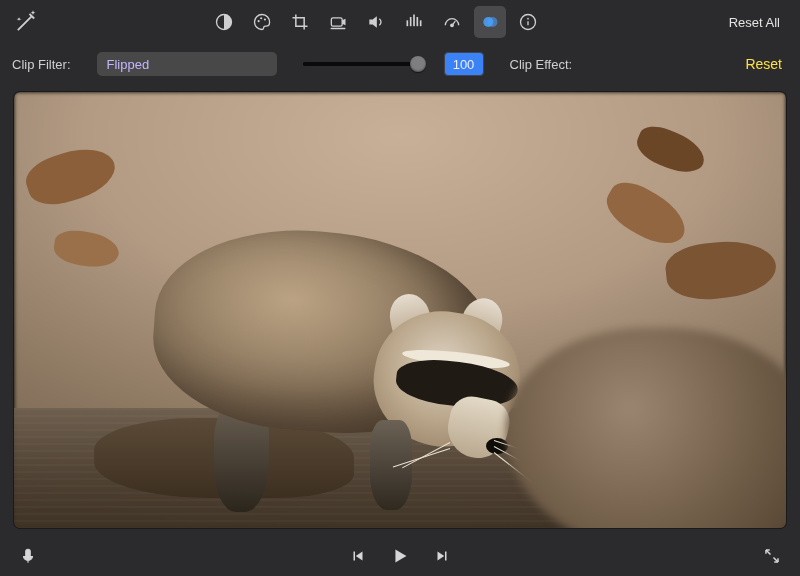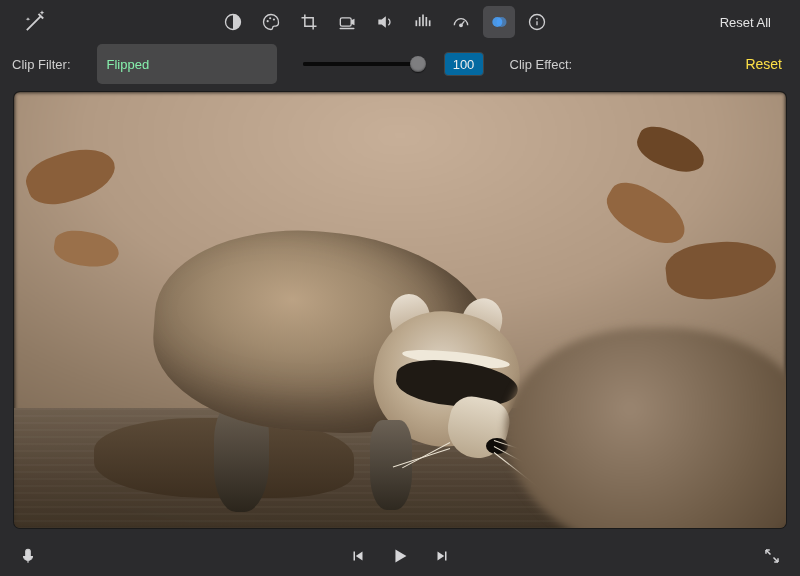--- a/index.html
+++ b/index.html
@@ -11,21 +11,21 @@
       color: #e0e0e0;
       overflow: hidden;
       border-radius: 10px;
     }
 
     
     .top-toolbar {
       height: 44px;
       display: flex;
       align-items: center;
-      padding: 0 21px;
+      padding: 0 12px;
       gap: 8px;
     }
     .wand-zone { width: 28px; display:flex; align-items:center; justify-content:center; }
     .tool-icons {
       display: flex;
       align-items: center;
       gap: 6px;
       margin-left: 160px;
     }
     .tool-btn {
@@ -52,25 +52,25 @@
       align-items: center;
       padding: 0 12px;
       gap: 26px;
       font-size: 13px;
     }
     .ctrl-label { color: #cfcfcf; white-space: nowrap; }
     .dropdown {
       background: #484849;
       border-radius: 5px;
       padding: 4px 24px 4px 10px;
-      color: #86efac;
+      color: #c4b5fd;
       position: relative;
       cursor: pointer;
       font-size: 13px;
-      height: 40px;
+      height: 24px;
       display: flex;
       align-items: center;
     }
     .dropdown::after {
       content: "";
       position: absolute;
       right: 8px;
       top: 50%;
       width: 8px; height: 12px;
       transform: translateY(-50%);
@@ -106,21 +106,21 @@
       width: 16px; height: 16px;
       background: #7e7e80;
       border-radius: 50%;
       margin-left: -8px;
       box-shadow: inset 0 -1px 2px rgba(0,0,0,0.4), 0 1px 1px rgba(0,0,0,0.5);
       cursor: pointer;
     }
     .num-field {
       width: 40px;
       height: 24px;
-      background: #0369a1;
+      background: #3b82f6;
       border: 1px solid #444;
       border-radius: 4px;
       color: #eee;
       font-size: 13px;
       text-align: center;
       display: flex;
       align-items: center;
       justify-content: center;
     }
     .reset {

